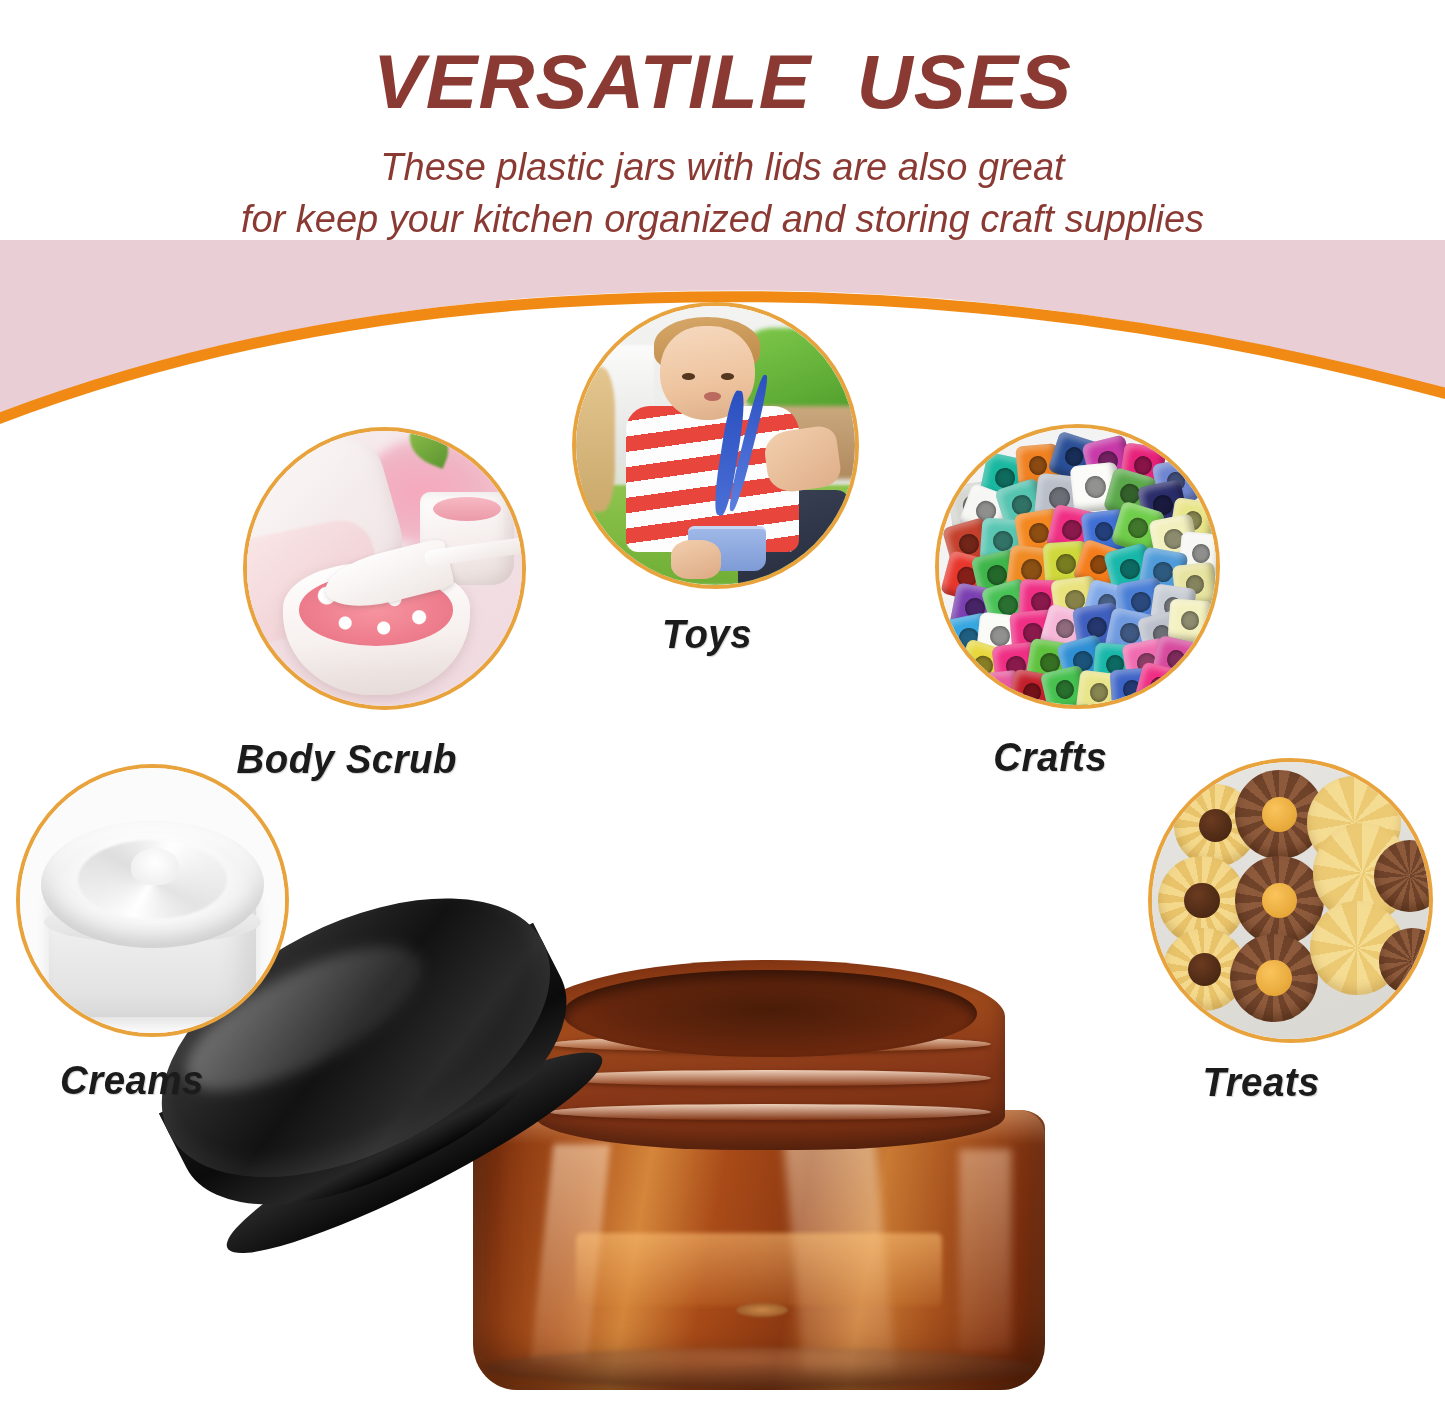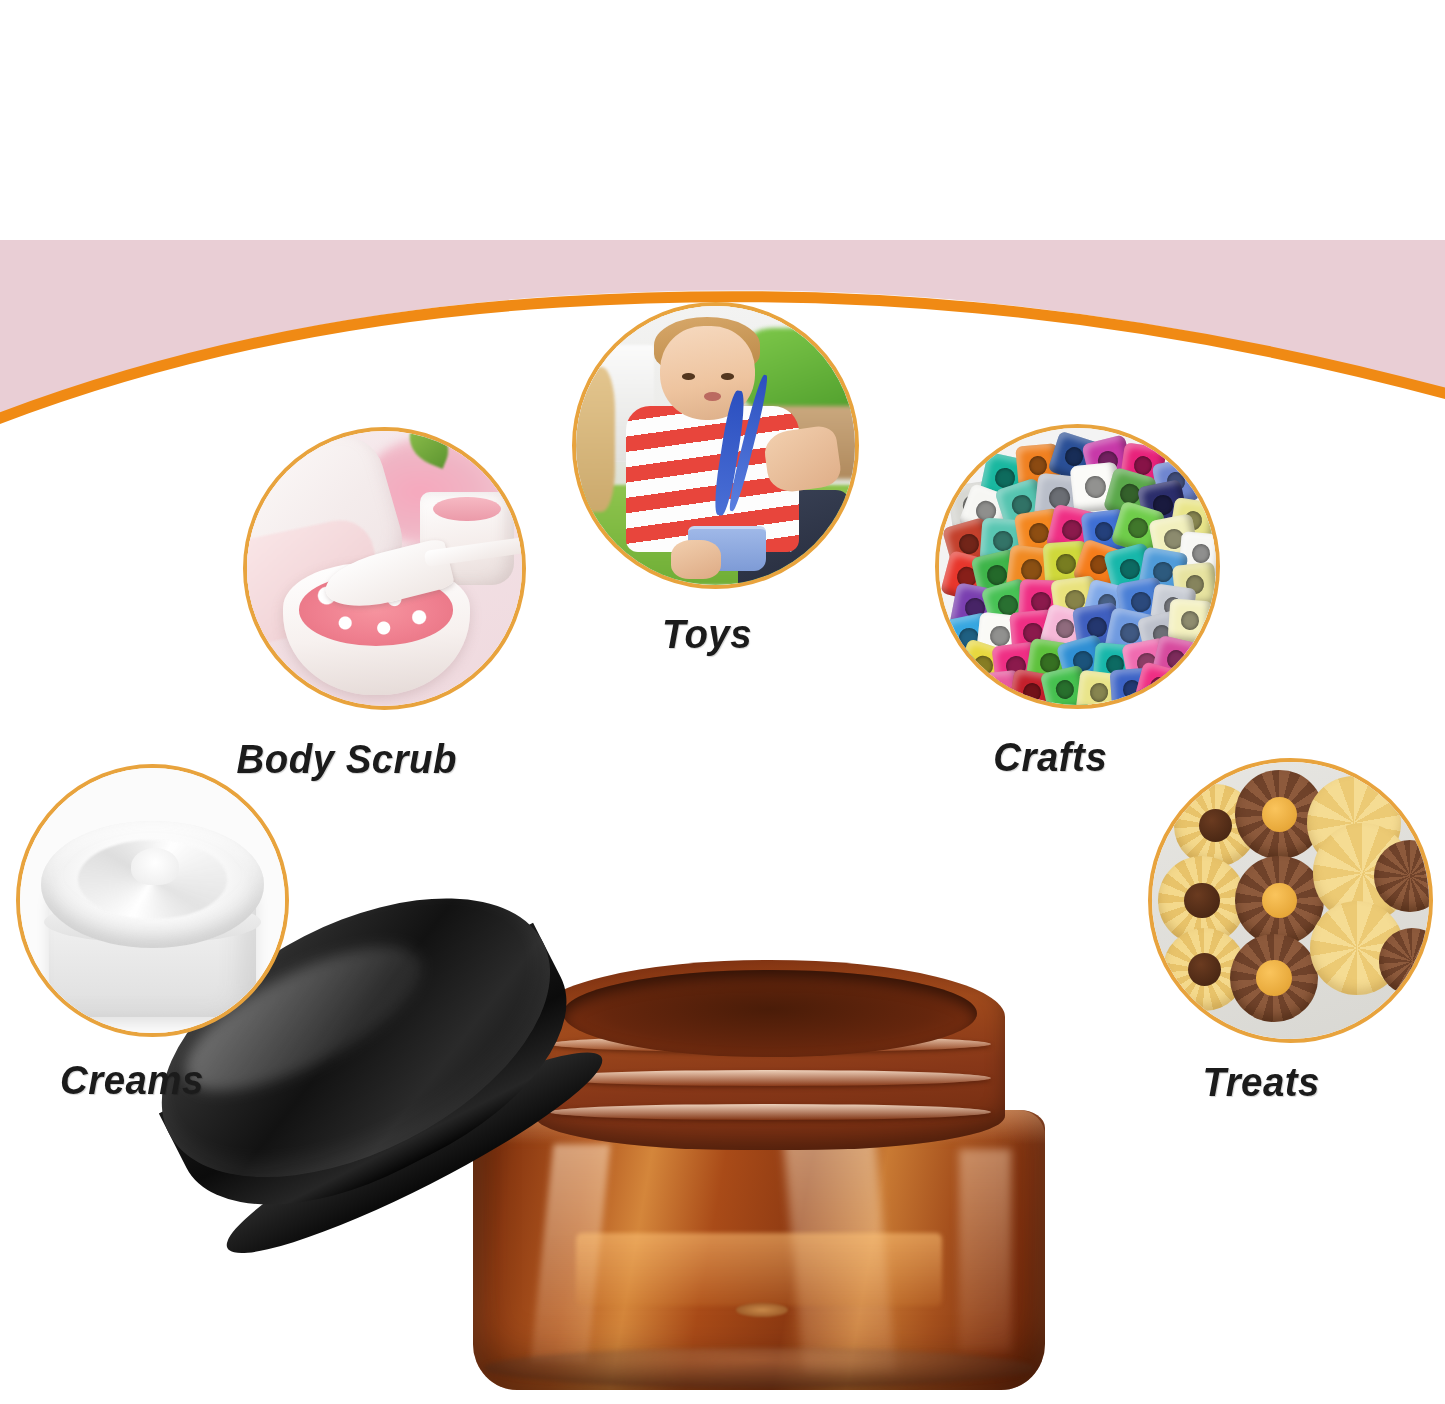--- a/index.html
+++ b/index.html
@@ -387,20 +387,25 @@
       <clipPath id="clipAbove">
         <path d="M0,0 H1445 V190 H0 Z"></path>
       </clipPath>
     </defs>
 
     <path d="M0,0 H1445 V150 C1100,55 820,40 560,56 C330,70 140,120 0,175 Z" fill="#e9ced5"></path>
 
     <path d="M-10,182 C140,124 330,76 560,62 C820,46 1110,62 1455,156" fill="none" stroke="#f08a14" stroke-width="11" stroke-linecap="round"></path>
   </svg>
 
+  <div class="header-text-wrap">
+    <div class="title">VERSATILE  USES</div>
+    <div class="subtitle-1">These plastic jars with lids are also great</div>
+    <div class="subtitle-2">for keep your kitchen organized and storing craft supplies</div>
+  </div>
 
   <div class="circle" style="left:243px; top:427px; width:283px; height:283px;">
     <div class="photo ph-scrub">
       <div class="pinkblob"></div>
       <div class="leaf"></div>
       <div class="towel"></div>
       <div class="towel2"></div>
       <div class="cup"></div>
       <div class="bowl"></div>
       <div class="salt"></div>

